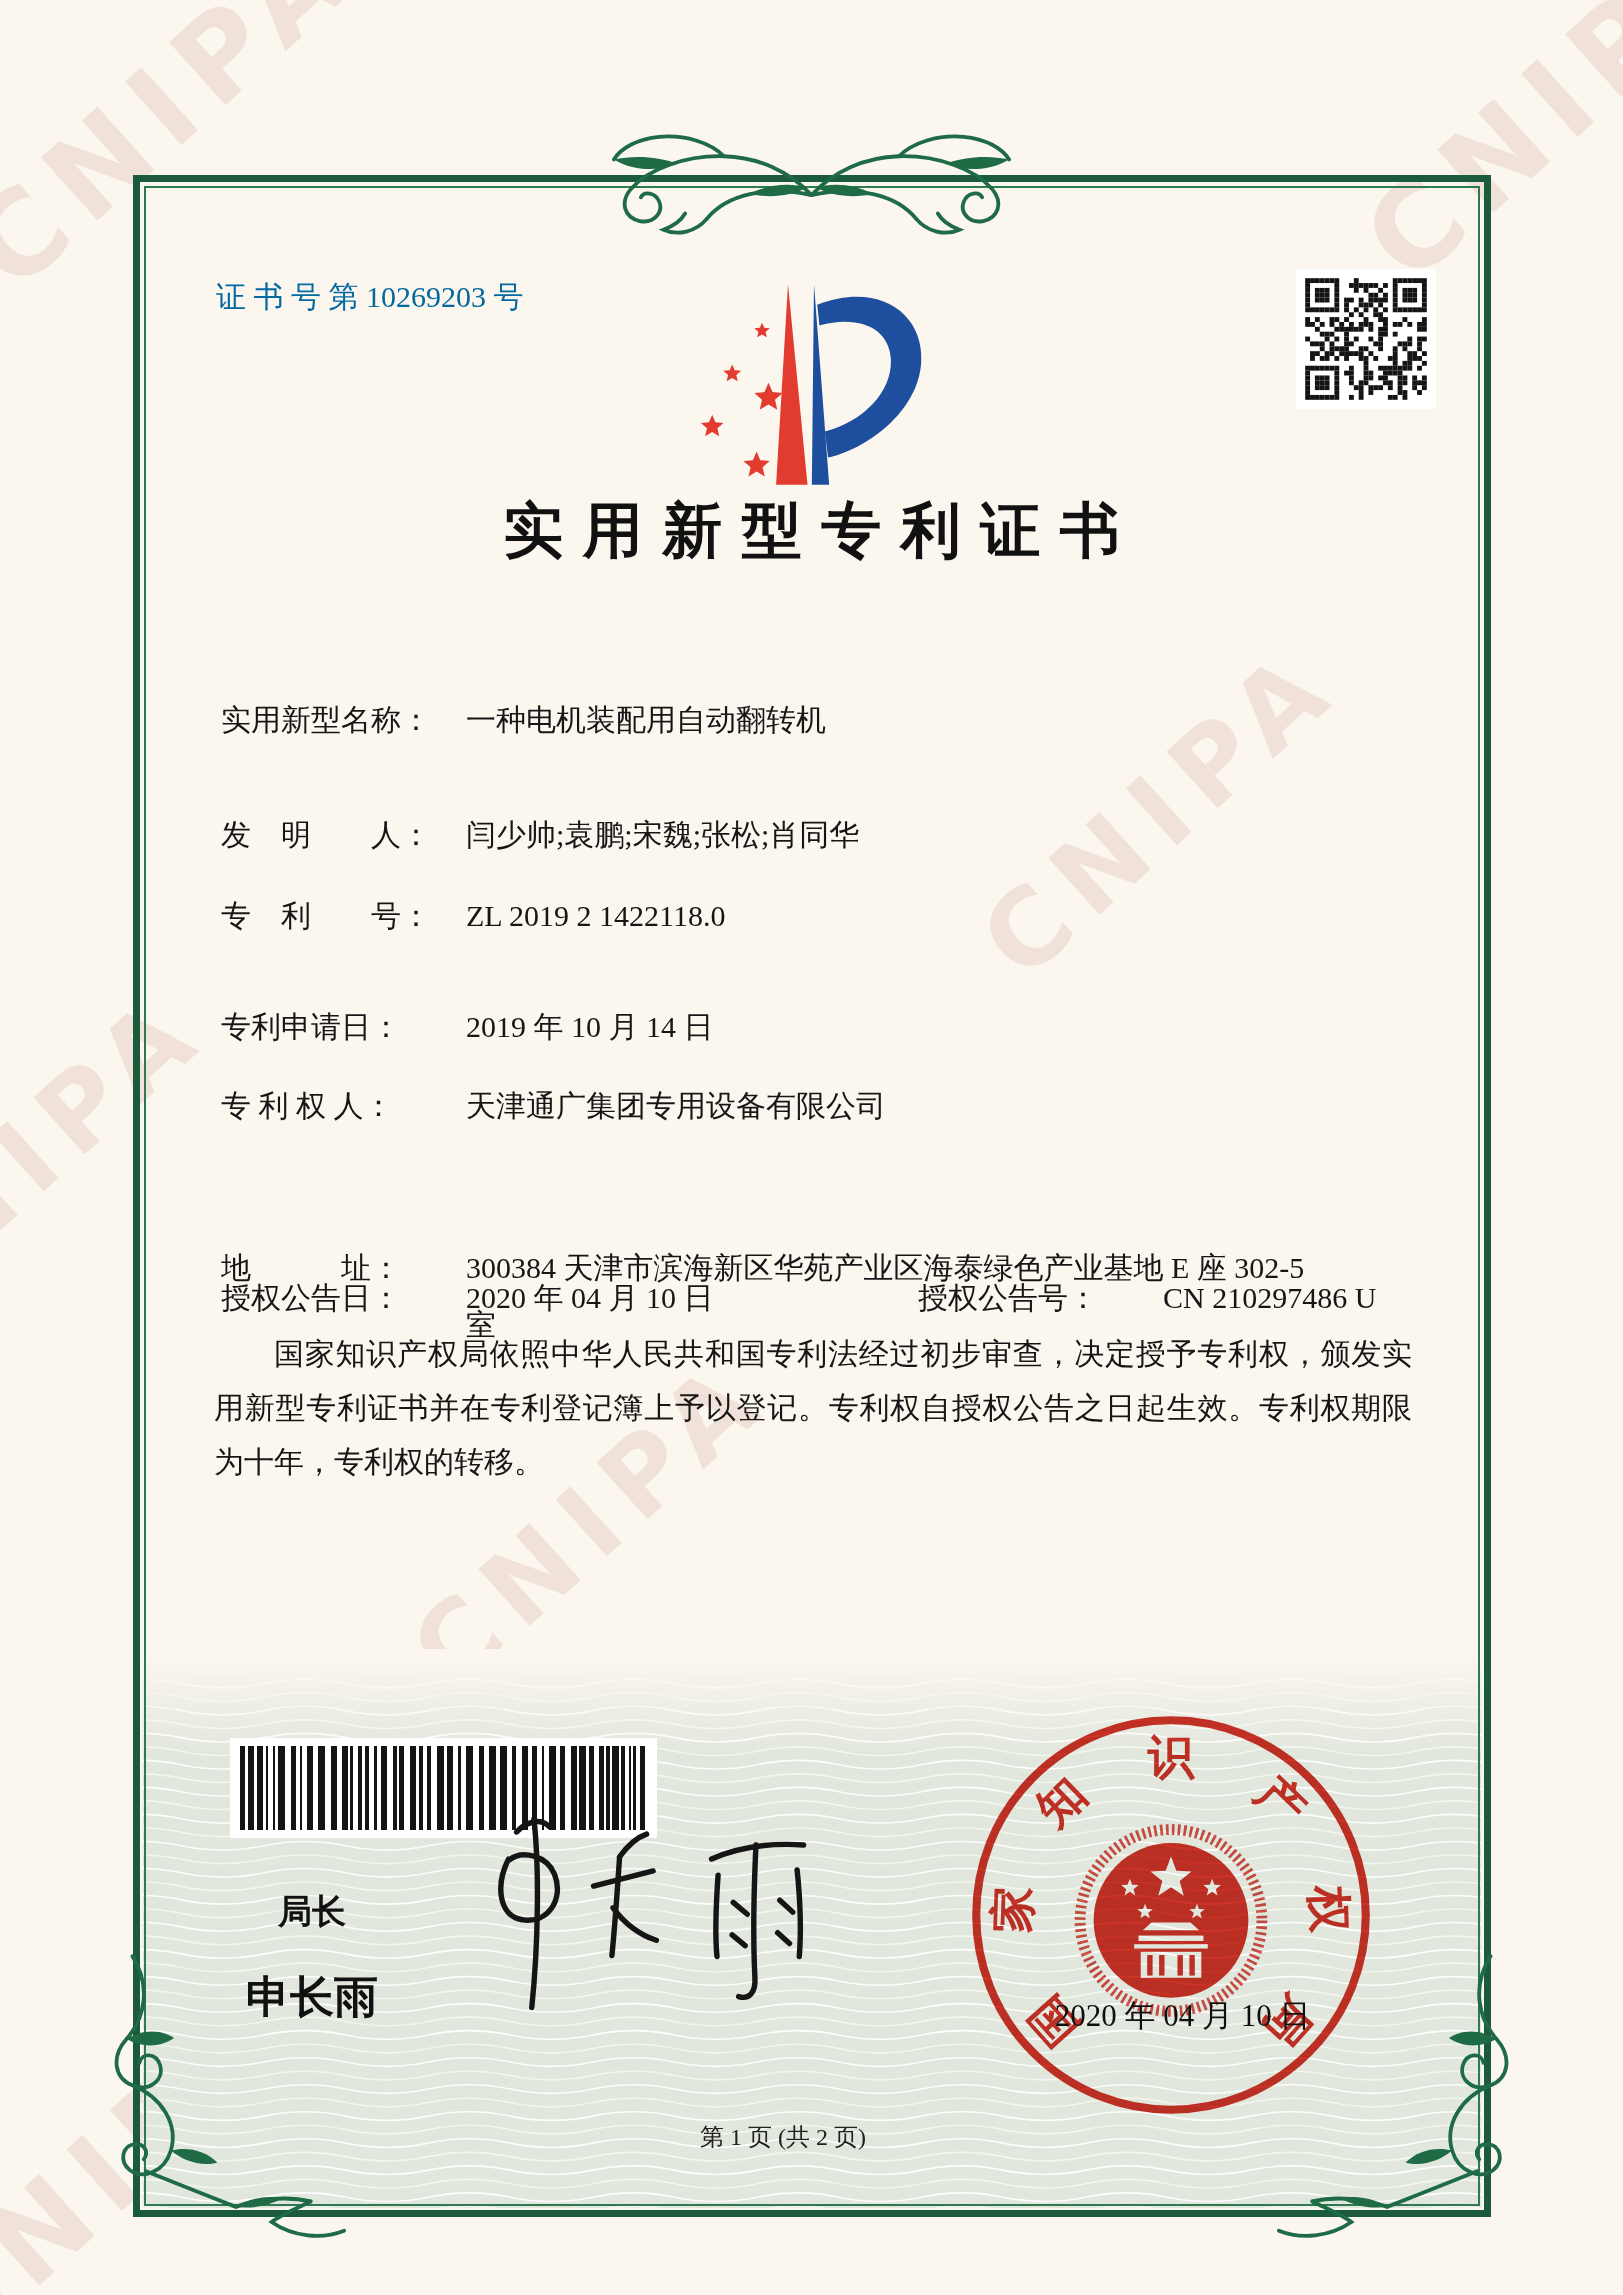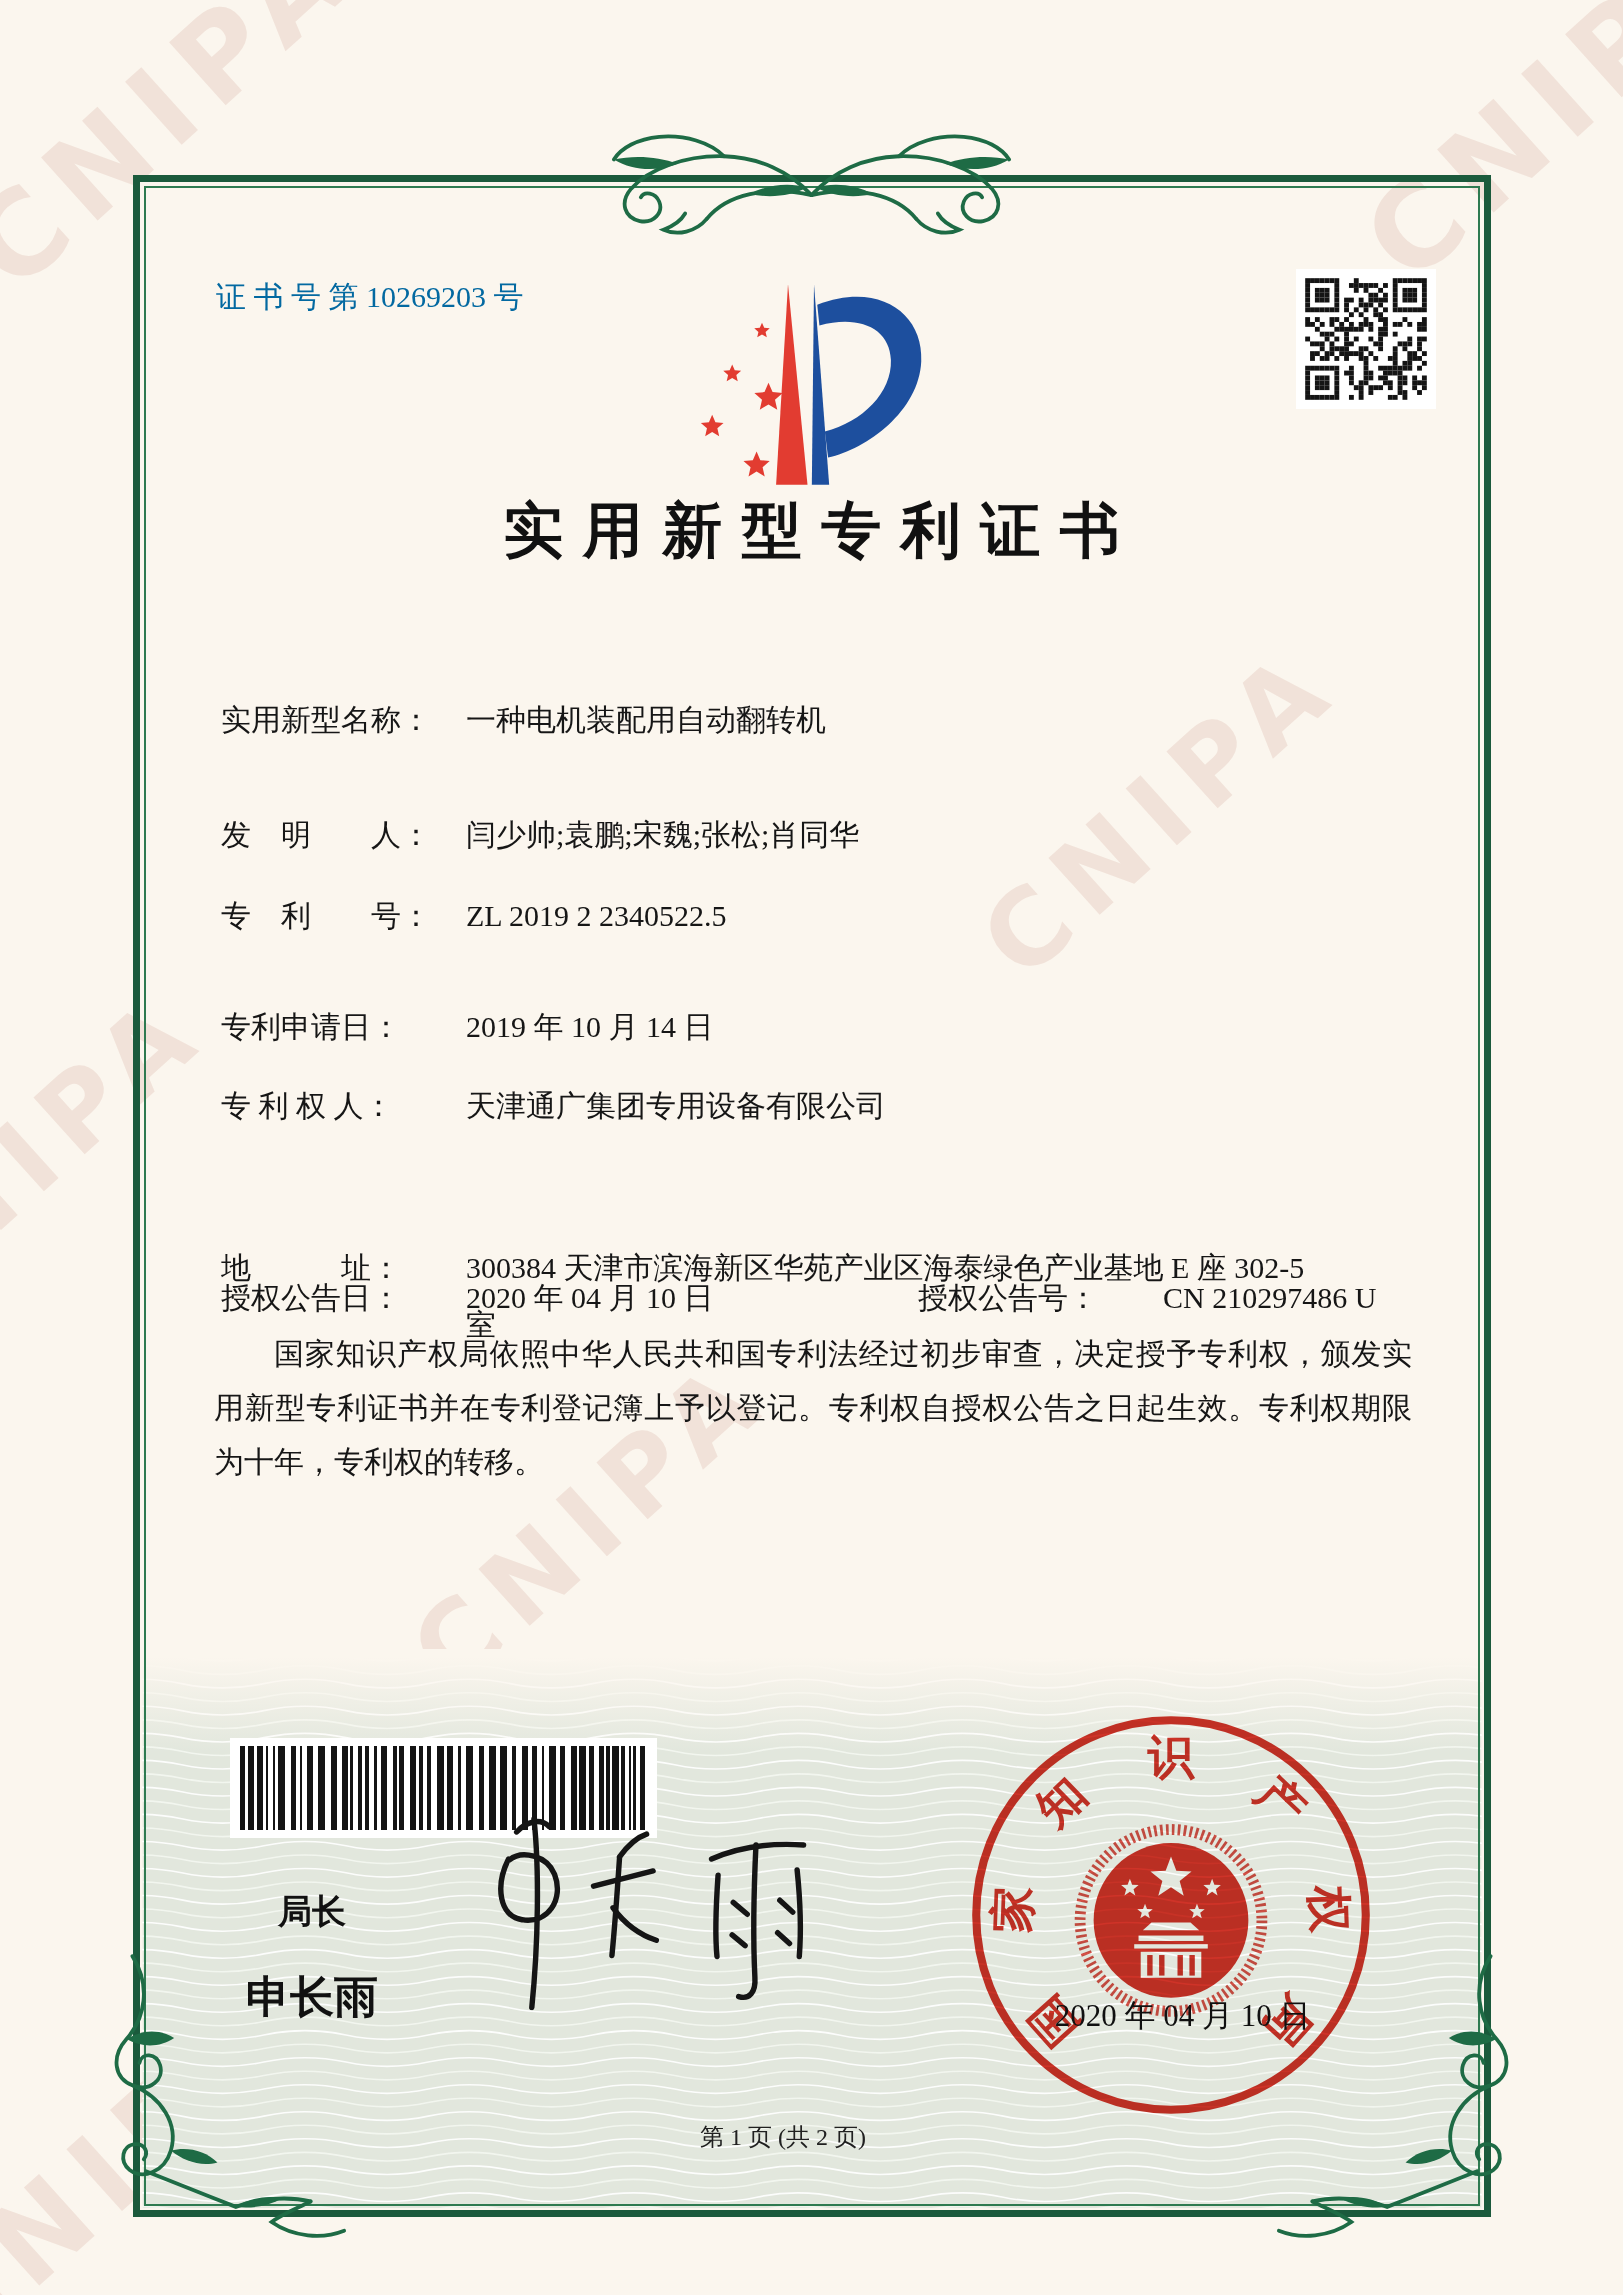--- a/index.html
+++ b/index.html
@@ -460,21 +460,21 @@
 
   <div class="title">实用新型专利证书</div>
 
   <div class="row" style="top:691px;">
     <span class="flabel">实用新型名称：</span><span class="fvalue">一种电机装配用自动翻转机</span>
   </div>
   <div class="row" style="top:806px;">
     <span class="flabel">发　明　　人：</span><span class="fvalue">闫少帅;袁鹏;宋魏;张松;肖同华</span>
   </div>
   <div class="row" style="top:887px;">
-    <span class="flabel">专　利　　号：</span><span class="fvalue">ZL 2019 2 2340522.5</span>
+    <span class="flabel">专　利　　号：</span><span class="fvalue">ZL 2019 2 1422118.0</span>
   </div>
   <div class="row" style="top:998px;">
     <span class="flabel">专利申请日：</span><span class="fvalue">2019 年 10 月 14 日</span>
   </div>
   <div class="row" style="top:1077px;">
     <span class="flabel">专 利 权 人：</span><span class="fvalue">天津通广集团专用设备有限公司</span>
   </div>
   <div class="row" style="top:1239px;">
     <span class="flabel">地　　　址：</span><span class="fvalue" style="max-width:849px;">300384 天津市滨海新区华苑产业区海泰绿色产业基地 E 座 302-5 室</span>
   </div>

